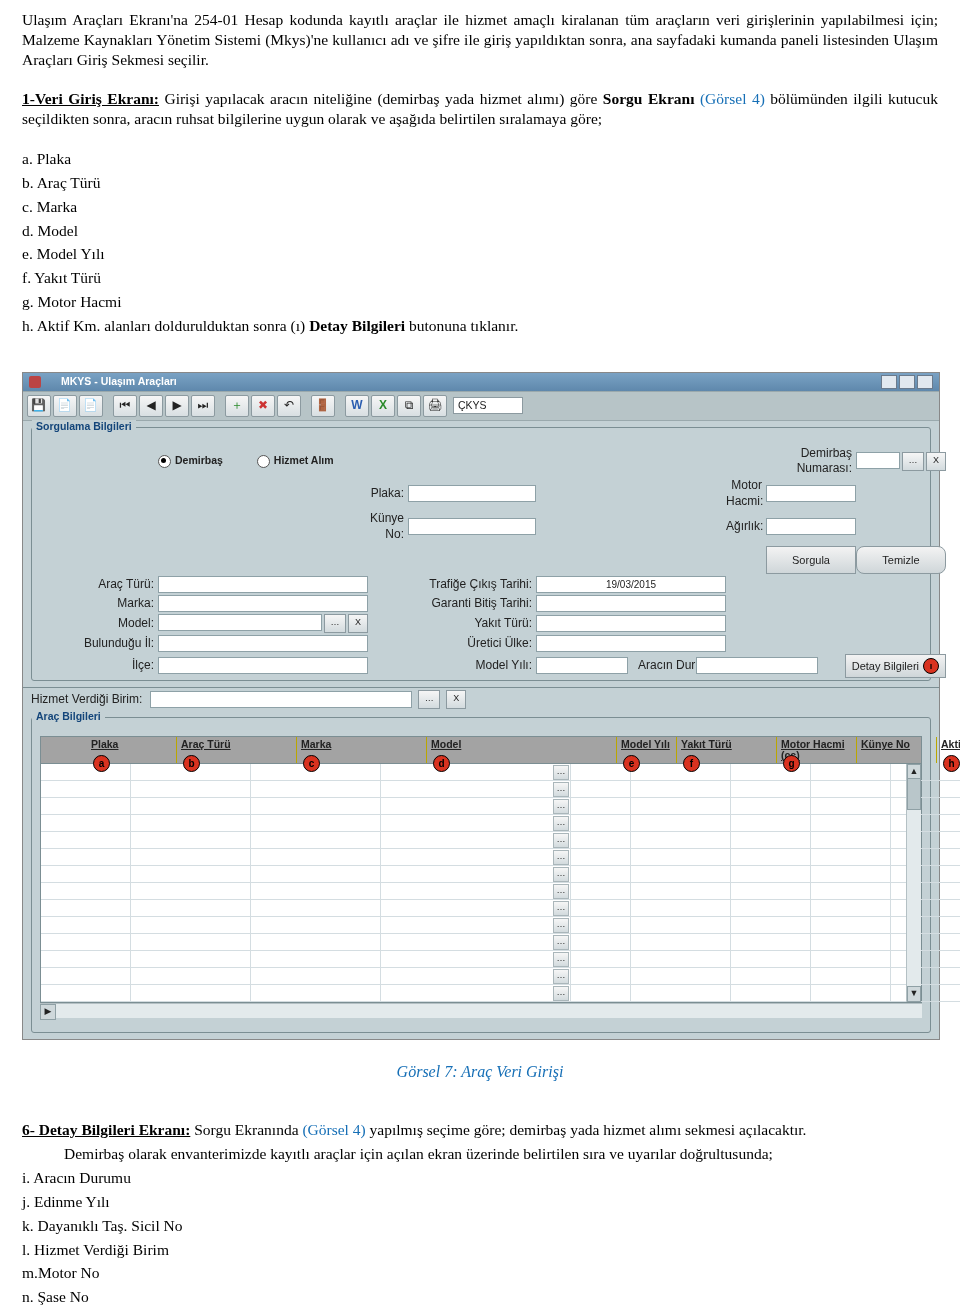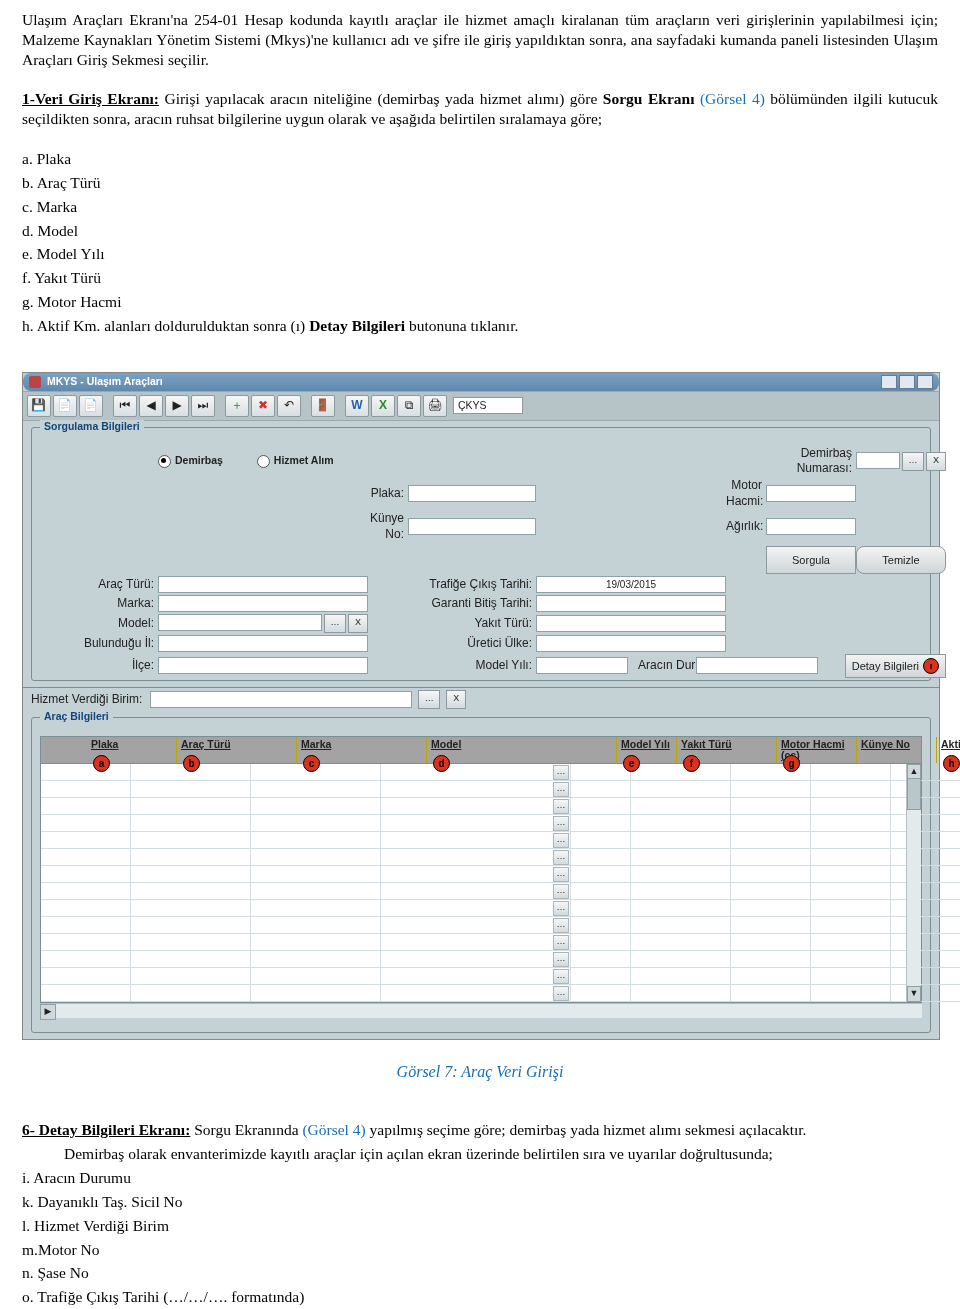--- a/index.html
+++ b/index.html
@@ -34,22 +34,21 @@
     color:#222;
     background:#c4d1d5;
   }
   .app-title{
     background:linear-gradient(#7aa2c4,#5f88ac);
     color:#fff;
     padding:2px 6px;
     font-weight:bold;
     display:flex;
     align-items:center;
-    gap:6px;
-    border-radius:8px;
+    gap:20px;
   }
   .title-dot{width:12px;height:12px;background:#b44;display:inline-block;border-radius:2px;}
   .title-xbox{margin-left:auto;display:flex;gap:2px;}
   .title-xbox span{width:14px;height:12px;background:#e1e8ef;border:1px solid #6a7a8c;display:inline-block;}
 
   .toolbar{
     background:#b7c4c7;
     border-top:1px solid #9aa9ad;
     border-bottom:1px solid #9aa9ad;
     padding:3px 4px;
@@ -78,21 +77,21 @@
   .group-box{
     margin:6px 8px;
     border:1px solid #7b8e93;
     border-radius:3px;
     background:#c4d1d5;
     position:relative;
     padding:18px 8px 8px 8px;
   }
   .group-title{
     position:absolute;
-    top:-8px;left:8px;
+    top:-8px;left:0;
     background:#c4d1d5;
     padding:0 4px;
     color:#13457a;
     font-weight:bold;
   }
   .form-grid{
     display:grid;
     grid-template-columns: 118px 210px 40px 128px 190px 40px 90px 90px;
     row-gap:2px;
     align-items:center;
@@ -590,19 +589,20 @@
 <div class="fig-caption">Görsel 7: Araç Veri Girişi</div>
 
 <div class="gap"></div>
 
 <p class="justify">
   <span class="u b">6- Detay Bilgileri Ekranı:</span><span> Sorgu Ekranında </span><span class="blue">(Görsel 4)</span><span> yapılmış seçime göre; demirbaş yada hizmet alımı sekmesi açılacaktır.</span>
 </p>
 <p class="justify" style="text-indent:42px;">Demirbaş olarak envanterimizde kayıtlı araçlar için açılan ekran üzerinde belirtilen sıra ve uyarılar doğrultusunda;</p>
 
 <p>i. Aracın Durumu</p>
+<p>j. Edinme Yılı</p>
 <p>k. Dayanıklı Taş. Sicil No</p>
 <p>l. Hizmet Verdiği Birim</p>
 <p>m.Motor No</p>
 <p>n. Şase No</p>
 <p>o. Trafiğe Çıkış Tarihi (…/…/…. formatında)</p>
 
 </div>
 
 </body></html>

